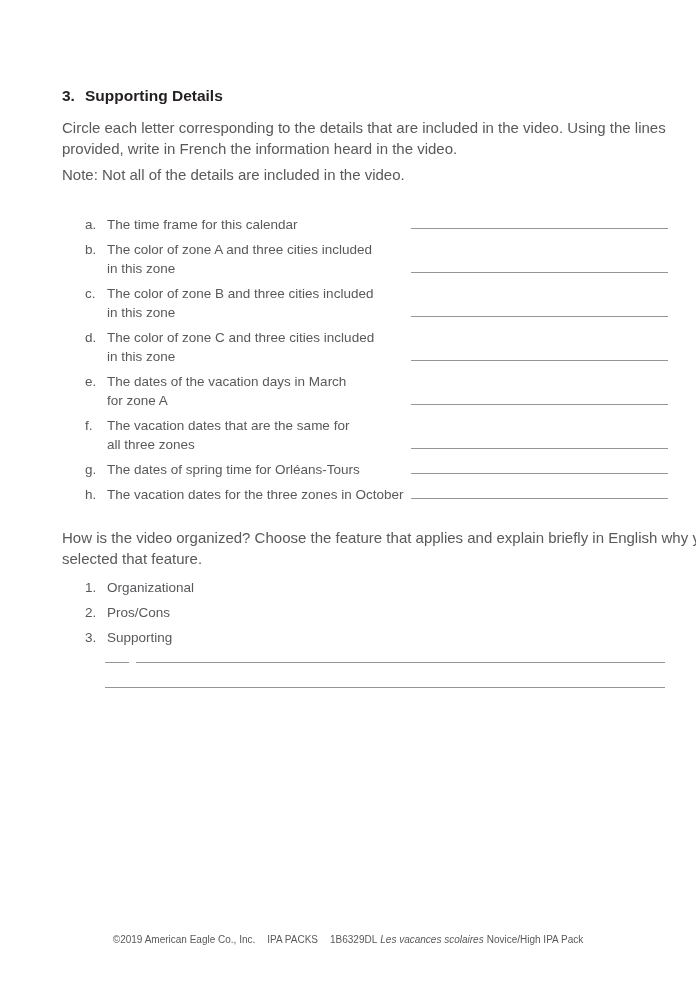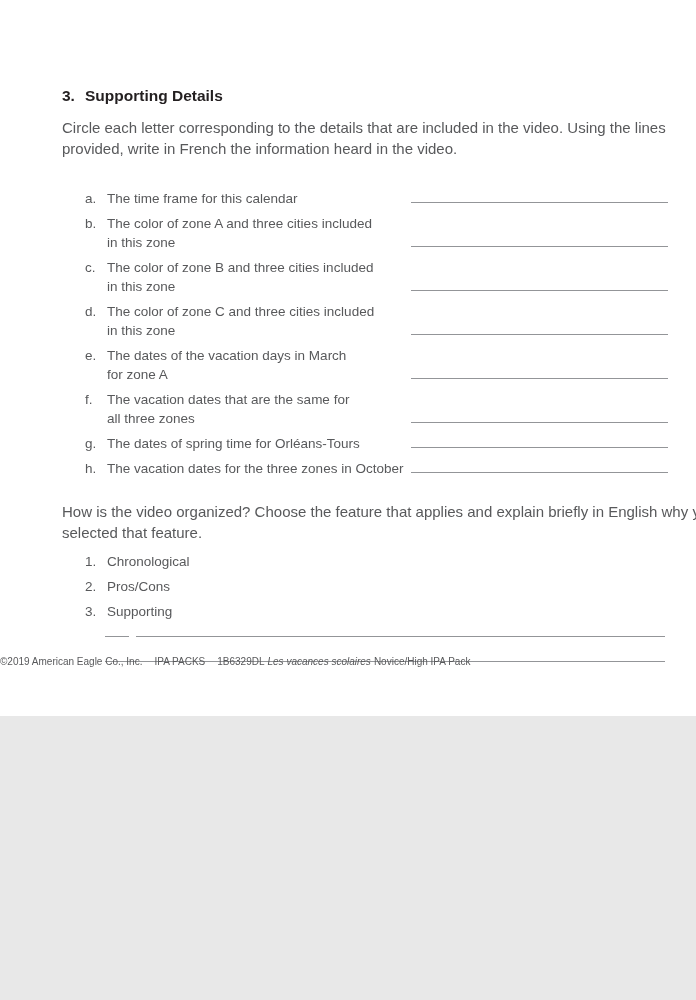--- a/index.html
+++ b/index.html
@@ -1,19 +1,19 @@
 <!DOCTYPE html>
 <html><head>
 <meta charset="utf-8">
 <style>
   html, body { margin: 0; padding: 0; background: #e8e8e8; }
   .page {
     position: relative;
     width: 696px;
-    height: 716px;
+    height: 1000px;
     margin: 0 auto;
     background: #ffffff;
     font-family: "Liberation Sans", sans-serif;
     color: #58595b;
     overflow: hidden;
     box-sizing: border-box;
   }
   .content { padding: 86px 24px 0 62px; }
 
   .section-heading {
@@ -74,42 +74,43 @@
   }
   .rule { height: 1px; background: #939598; }
   .rule-short { width: 24px; flex: none; margin-right: 7px; }
   .rule-long { flex: 1; }
   .answer-row-2 { margin-left: 43px; margin-right: 7px; margin-top: 24px; }
 
   .footer {
     position: absolute;
     left: 0;
     right: 0;
-    bottom: 48px;
-    text-align: left;
+    bottom: 54px;
+    text-align: center;
     font-size: 10px;
     line-height: 13px;
     color: #58595b;
   }
   .footer .gap-lg { margin-left: 12px; }
   .footer .gap-sm { margin-left: 3px; }
   .footer .italic { font-style: italic; }
 </style>
 </head>
 <body>
 
 <div class="page">
   <div class="content">
 
     <div>
       <h2 class="section-heading">
         <span class="sec-num">3.</span><span>Supporting Details</span>
       </h2>
       <p class="para">Circle each letter corresponding to the details that are included in the video. Using the lines
 provided, write in French the information heard in the video.</p>
+      <p class="para note">Note: Not all of the details are included in the video.</p>
 
       <div class="detail-list">
   <div class="detail-row">
     <div class="detail-body">
       <span class="detail-letter">a.</span>
       <span class="detail-text">The time frame for this calendar</span>
     </div>
     <div class="answer-line"></div>
   </div>
 
@@ -176,21 +177,21 @@
 </div>
     </div>
 
     <div class="section-4">
       <p class="para">How is the video organized? Choose the feature that applies and explain briefly in English why you
 selected that feature.</p>
 
       <div class="option-list">
   <div class="option-row">
     <span class="option-num">1.</span>
-    <span class="option-label">Chronological</span>
+    <span class="option-label">Organizational</span>
   </div>
 
   <div class="option-row">
     <span class="option-num">2.</span>
     <span class="option-label">Pros/Cons</span>
   </div>
 
   <div class="option-row">
     <span class="option-num">3.</span>
     <span class="option-label">Supporting</span>

